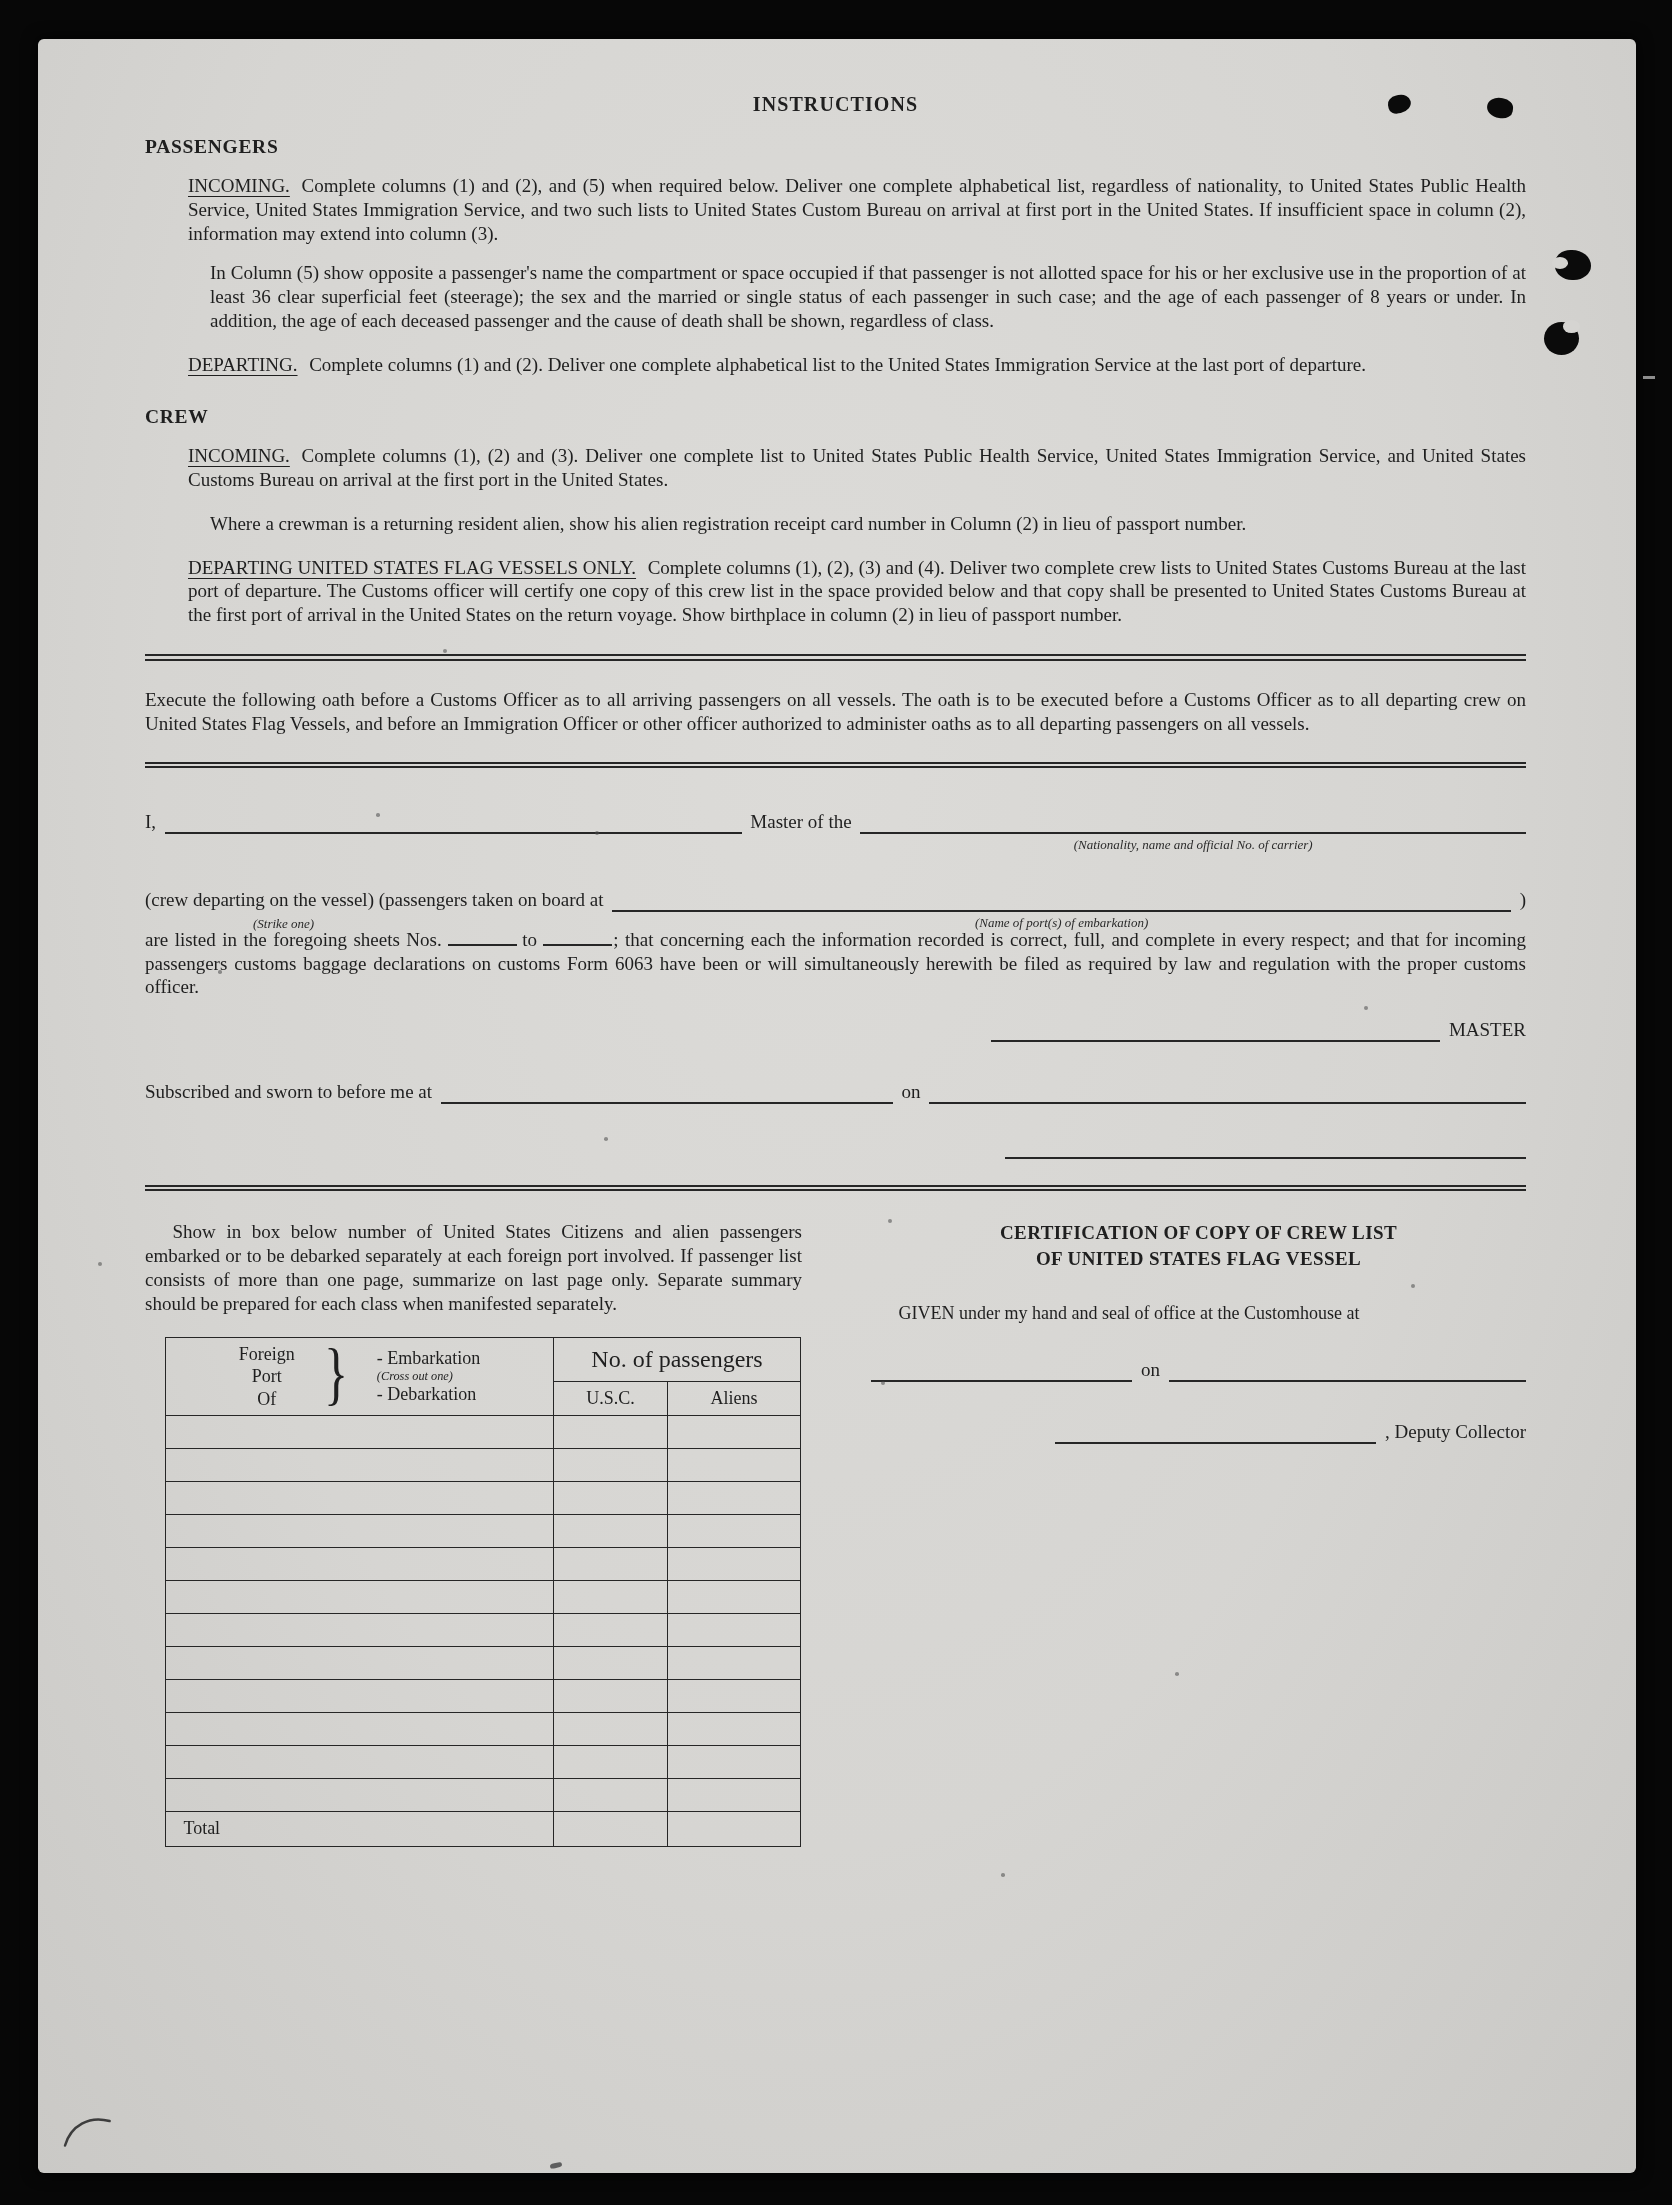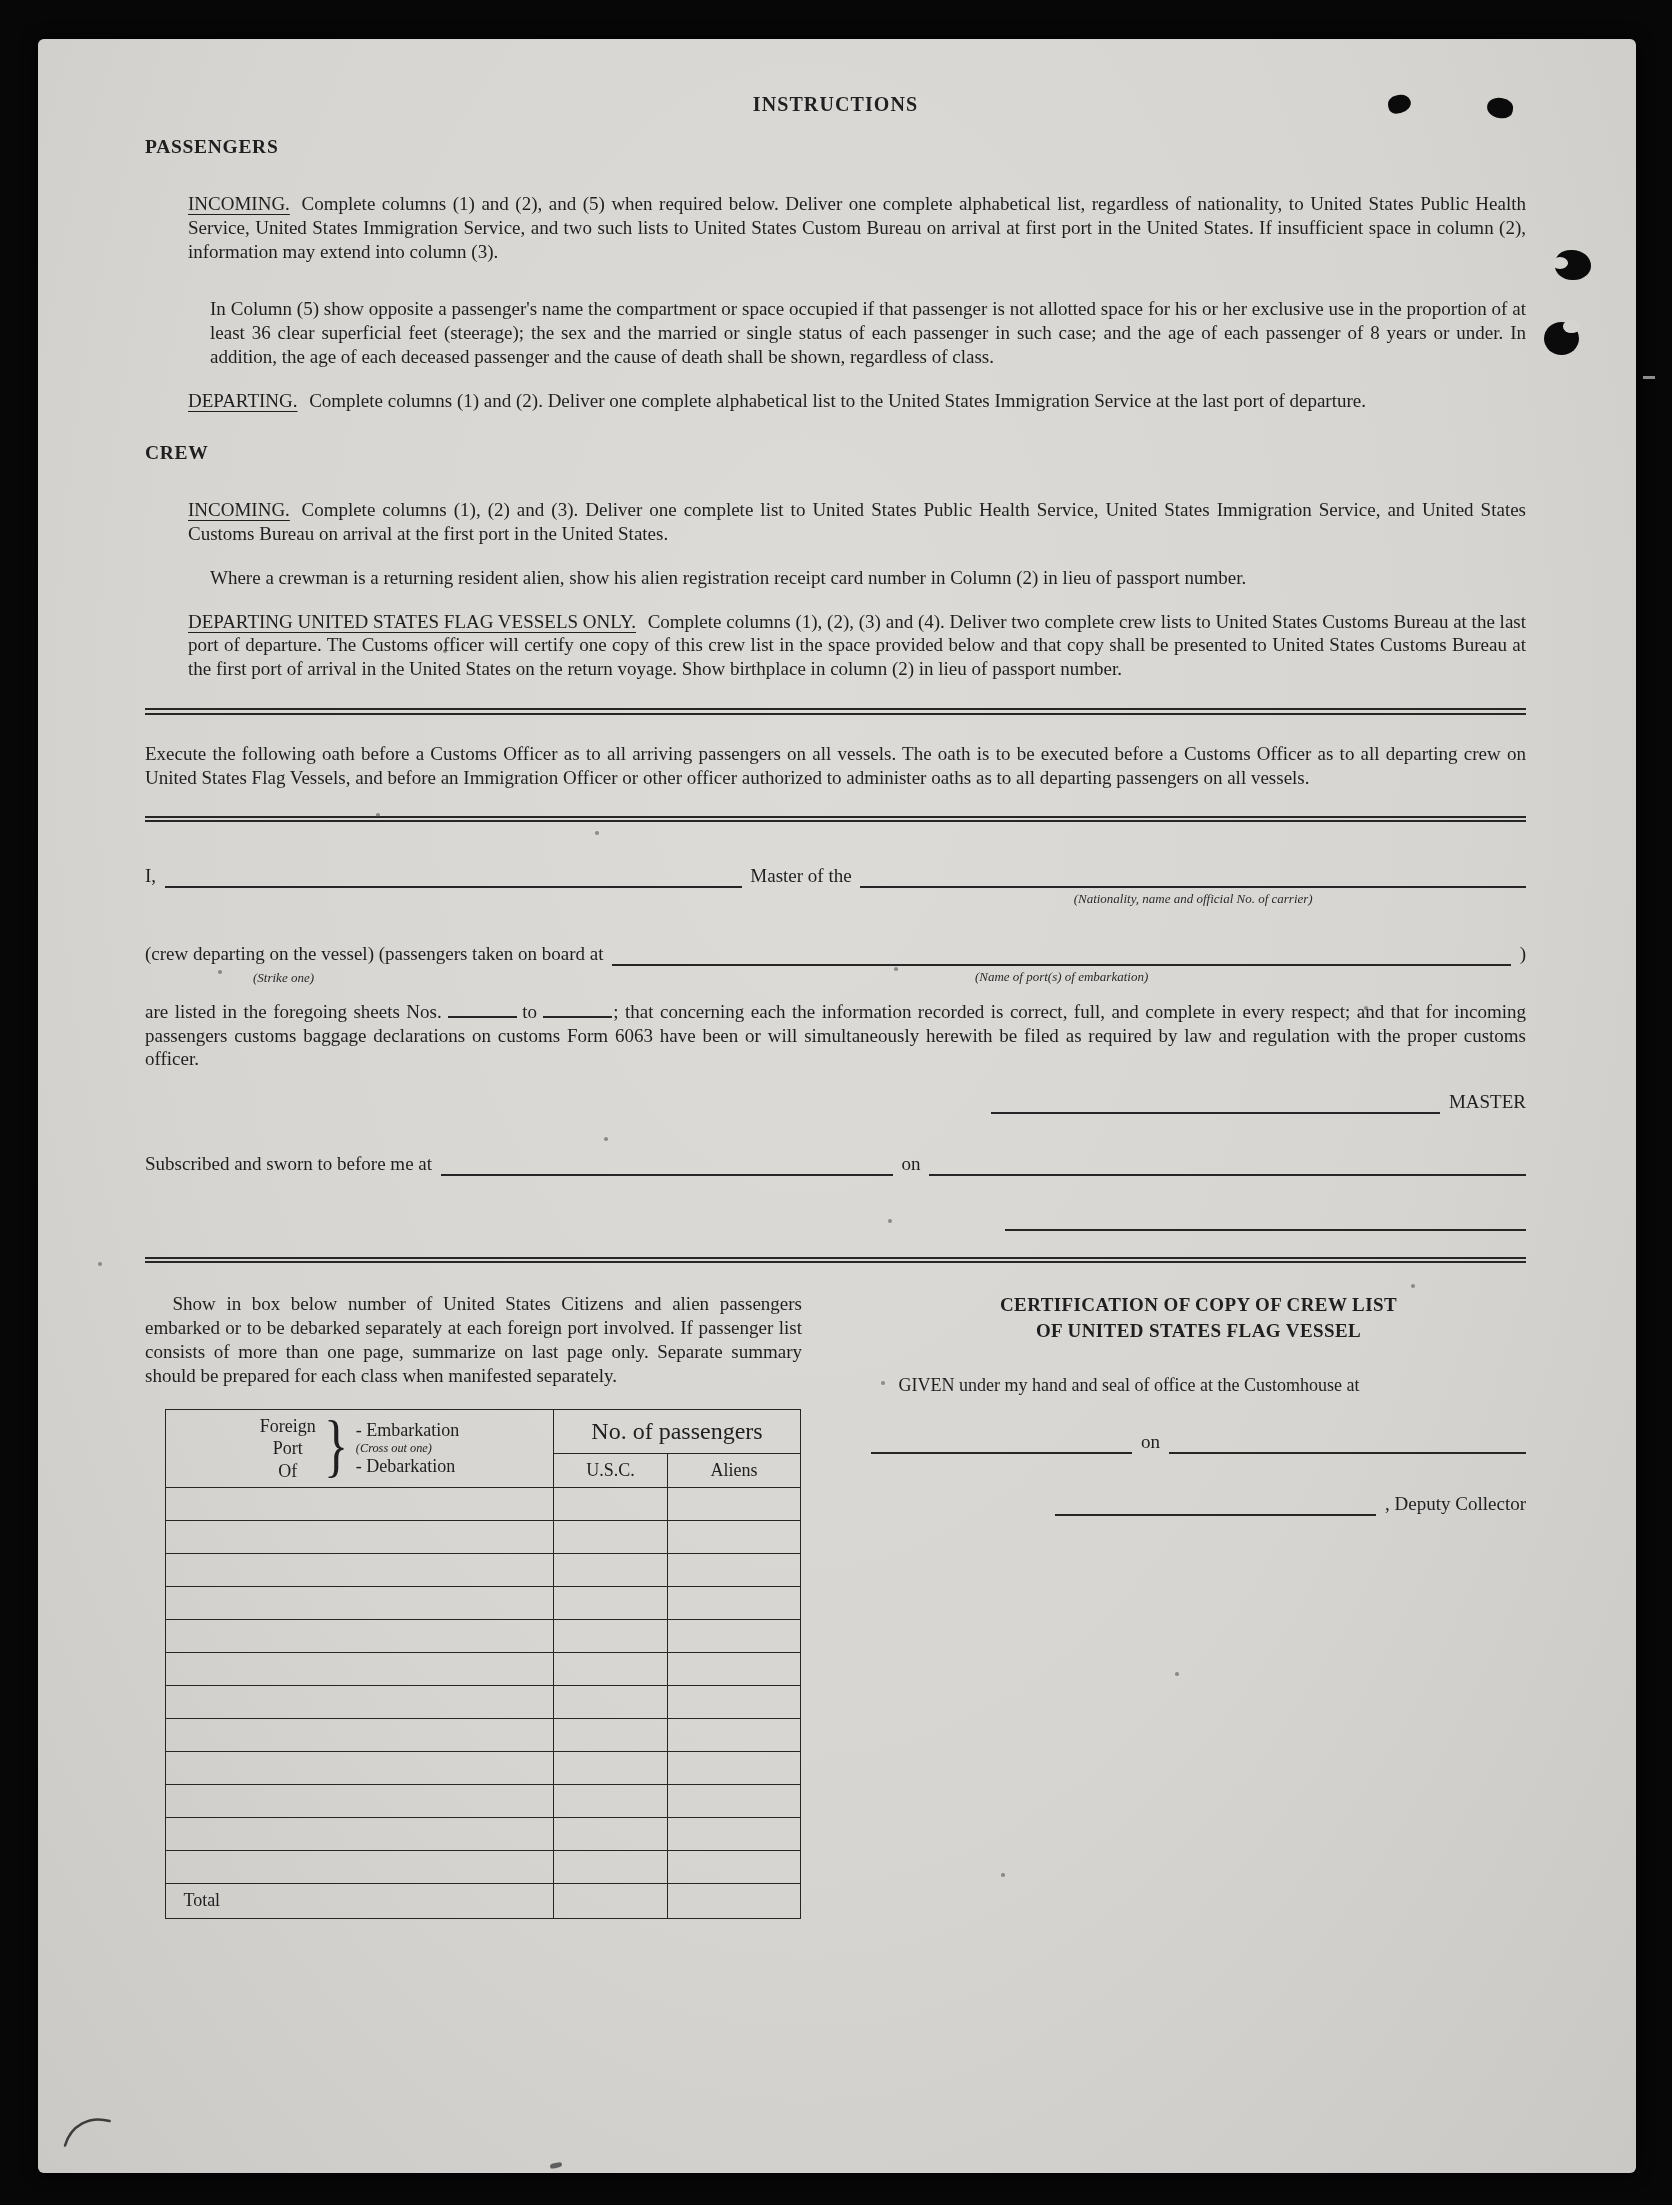--- a/index.html
+++ b/index.html
@@ -17,21 +17,21 @@
     padding:54px 110px 22px 107px;
     border-radius:5.8px;
     box-shadow:0 0 16px rgba(0,0,0,0.9);
     overflow:hidden;
   }
   .title { text-align:center; font-weight:700; font-size:20px; letter-spacing:1.1px; }
   .sec-heading { font-weight:700; font-size:19.5px; letter-spacing:0.7px; }
   p.body { font-size:19px; line-height:1.25; text-align:justify; }
   .ind1 { margin-left:43px; }
   .ind2 { margin-left:65px; }
-  .lead { text-decoration:underline; text-underline-offset:3.6px; margin-right:11.6px; }.mt24{margin-top:34px}.mt28{margin-top:20px}.mt36{margin-top:26px}.mt38{margin-top:27.5px}.mt40{margin-top:29px}
+  .lead { text-decoration:underline; text-underline-offset:3.6px; margin-right:11.6px; }.mt24{margin-top:16px}.mt28{margin-top:20px}.mt36{margin-top:26px}.mt38{margin-top:27.5px}.mt40{margin-top:29px}
   .mt42{margin-top:30px}.mt48{margin-top:35px}.mt54{margin-top:39px}.mt60{margin-top:43px}.mt70{margin-top:51px}.mt76{margin-top:55px}
   .double-rule { border-top:2.2px solid #262626; border-bottom:2.2px solid #262626; height:6.5px; }
   .oath-line { display:flex; align-items:flex-end; font-size:19px; line-height:1.2; }
   .oath-line .txt { white-space:nowrap; }
   .fblank { border-bottom:2.2px solid #262626; height:4.3px; margin:0 8.7px; position:relative; }
   .fblank.edge { margin-left:0; }
   .fblank.edge-r { margin-right:0; }
   .caption {
     position:absolute; top:7.2px; left:50%; transform:translateX(-50%);
     font-size:13px; font-style:italic; white-space:nowrap; color:#2a2a2a;
@@ -46,21 +46,21 @@
   .indent-first { text-indent:27.5px; }
   .bottom-cols { display:flex; gap:69px; }
   .left-col { width:657px; flex:none; }
   .right-col { flex:1; }
   .right-col p.body { font-size:18px; }
   .cert-heading { text-align:center; font-weight:700; font-size:19px; line-height:1.35; letter-spacing:0.4px; }
   .sum-table { border-collapse:collapse; width:636px; margin-left:20px; margin-top:22px; }
   .sum-table th, .sum-table td { border:1.8px solid #262626; font-weight:400; }
   .sum-table tbody td { height:33px; }
   .port-cell { width:388px; padding:4.3px 5.8px; }
-  .port-flex { display:flex; align-items:center; justify-content:center; gap:4px; font-size:18px; }
+  .port-flex { display:flex; align-items:center; justify-content:center; gap:25px; font-size:18px; }
   .port-words { text-align:center; line-height:1.25; }
   .brace { font-size:67px; font-weight:300; line-height:0.95; transform:scale(0.75,1.05); margin-top:-5.8px; }
   .port-opts { text-align:left; line-height:1.2; font-size:18px; }
   .port-opts .tiny { font-size:12.3px; font-style:italic; }
   .pass-header { height:39px; font-size:24px; text-align:center; width:249px; }
   .sub-h { height:30px; font-size:18px; text-align:center; }
   .total-cell { padding-left:17.4px; font-size:18px; height:35px; text-align:left; }
   .usc-col { width:114px; }
   
   .blob { position:absolute; background:#0b0b0b; }

